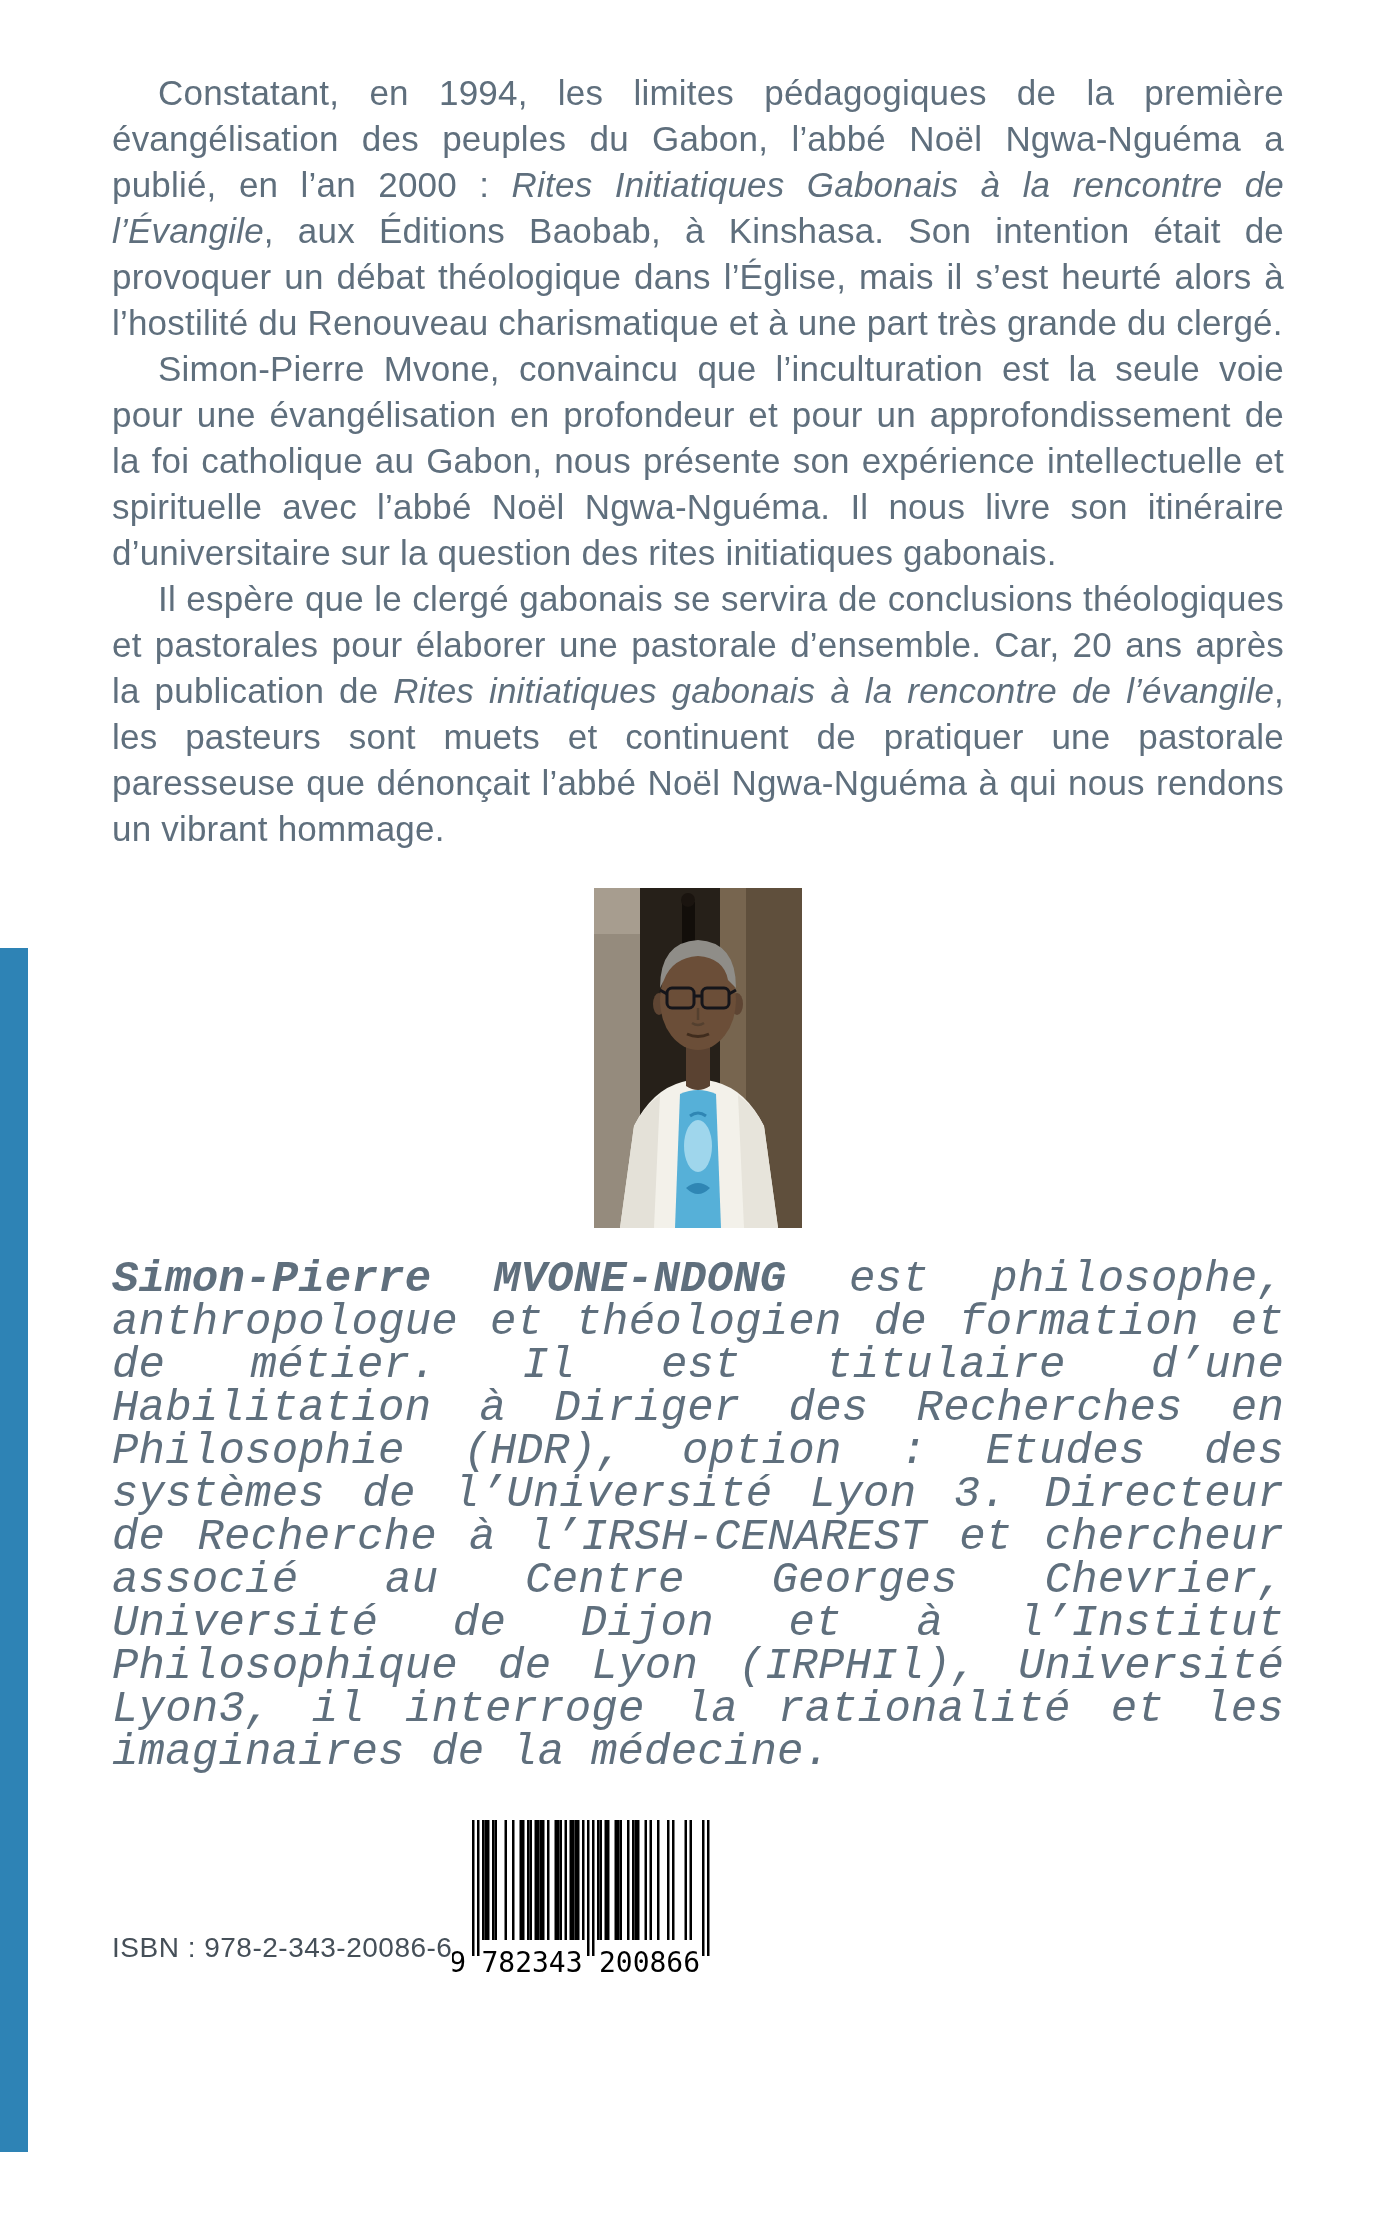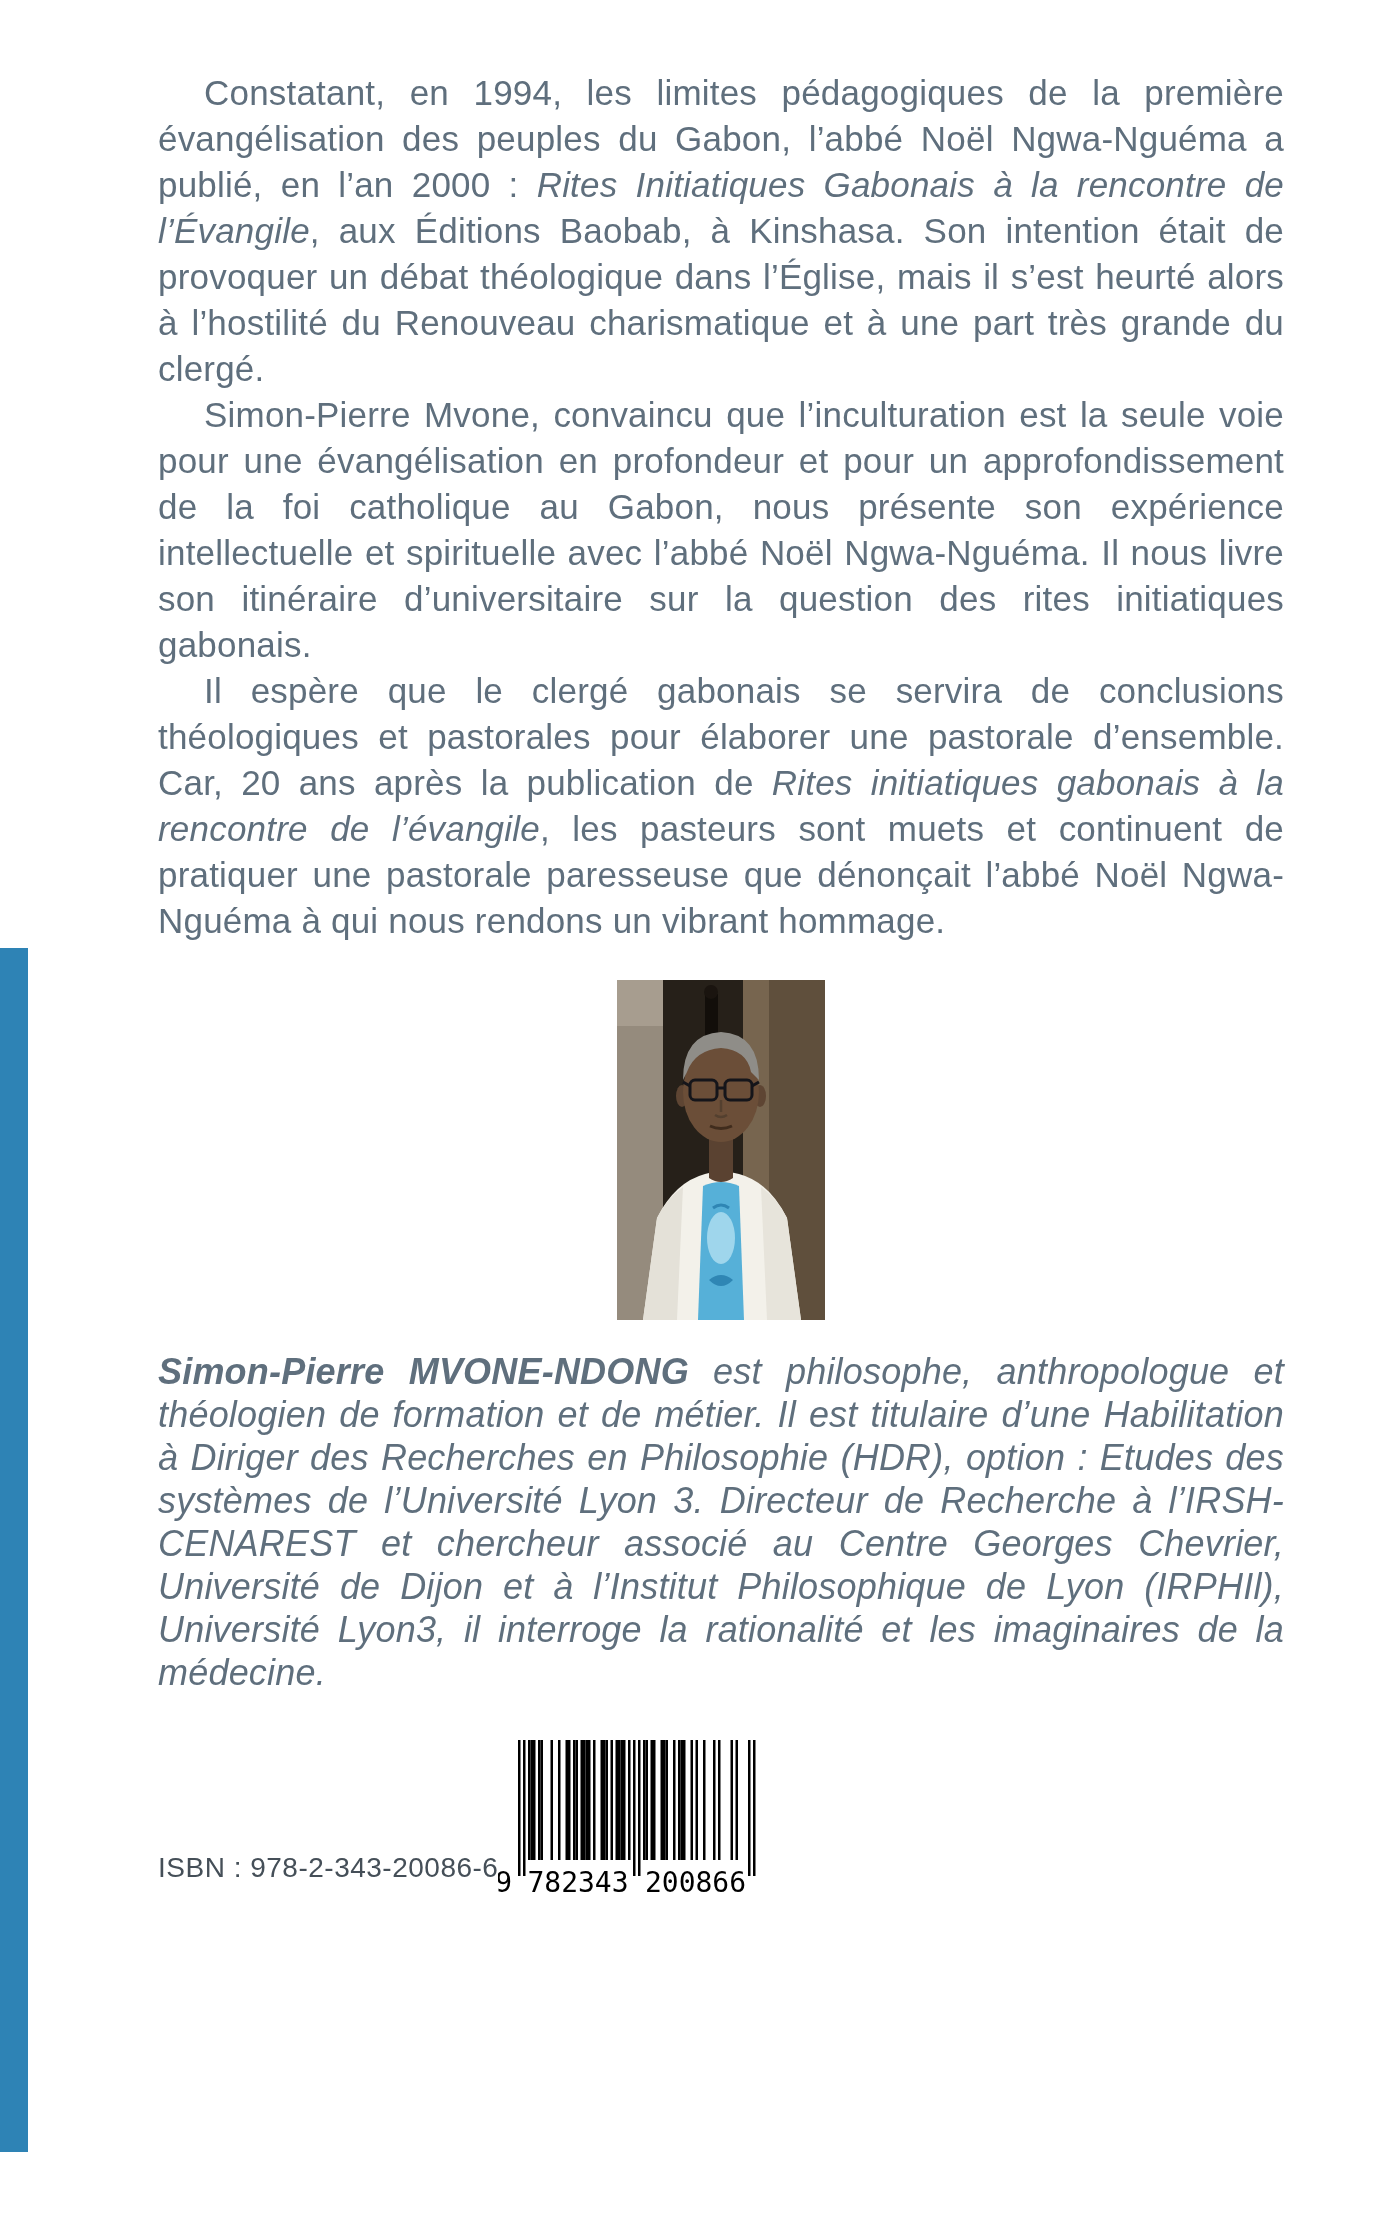--- a/index.html
+++ b/index.html
@@ -10,41 +10,42 @@
     color:#5f6f7d;
     position:relative;
     overflow:hidden;
   }
   .stripe {
     position:absolute;
     left:0; top:948px;
     width:28px; height:1204px;
     background:#2e83b5;
   }
-  .content { padding:70px 116px 0 112px; position:relative;margin-left:46px; }
+  .content { padding:70px 116px 0 112px; position:relative; }
   .synopsis p {
     font-size:35px;
     line-height:46px;
     text-align:justify;
     text-indent:46px;
     letter-spacing:.2px;
   }
   .i  { font-style:italic; }
   .bi { font-style:italic; font-weight:bold; }
   .photo {
     display:block;
     width:208px; height:340px;
     margin:36px auto 0 auto;
   }
   .bio {
     margin-top:30px;
-    font-size:36px;
+    font-size:44px;
     line-height:43px;
     text-align:justify;
     letter-spacing:.2px;
+    font-family:Liberation Mono, monospace;
   }
   .footer-row {
     margin-top:46px;
     display:flex;
     align-items:flex-end;
   }
   .isbn {
     font-size:28px;
     color:#454f58;
     letter-spacing:.5px;

